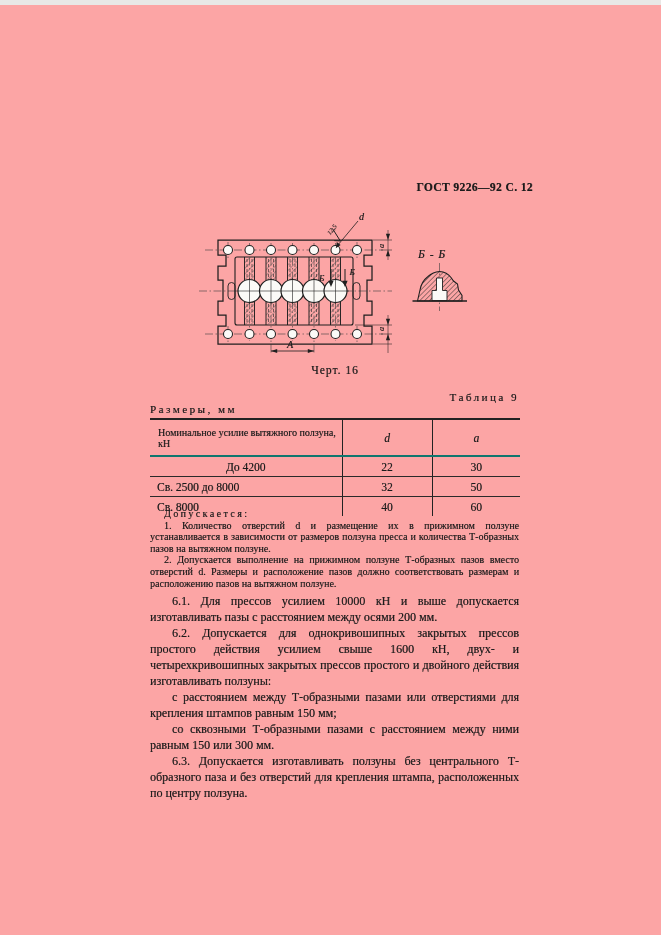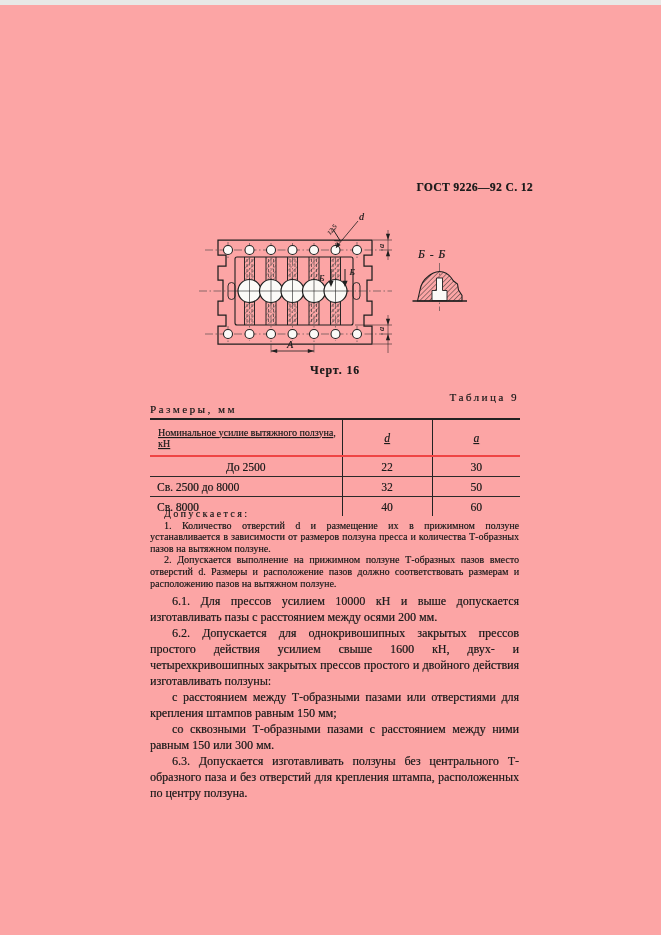--- a/index.html
+++ b/index.html
@@ -14,42 +14,42 @@
     overflow:hidden;
   }
   .abs{position:absolute;}
   .page-header{
     top:176px;right:128px;
     font-size:11.5px;font-weight:bold;letter-spacing:.4px;
   }
   .figure{top:198px;left:185px;width:300px;height:170px;}
   .figure-caption{
     top:359px;left:185px;width:300px;
-    text-align:center;font-size:11.5px;letter-spacing:1px;font-weight:bold;
+    text-align:center;font-size:11.5px;letter-spacing:1px;
   }
   .table-number{
     top:386px;right:142px;
     font-size:11px;letter-spacing:2.5px;
   }
   .table-title{
     top:398px;left:150px;width:370px;
     font-size:11px;letter-spacing:2.5px;
   }
   table.dims{
     position:absolute;top:413px;left:150px;
     width:370px;border-collapse:collapse;table-layout:fixed;
     border-top:2.5px solid #222;
     font-size:11.5px;
   }
   table.dims col.c1{width:192px;}
   table.dims col.c2{width:90px;}
   table.dims col.c3{width:88px;}
   table.dims td{padding:0;vertical-align:middle;color:#1b1b1b;}
   table.dims td.v{border-left:1.1px solid #222;}
-  table.dims tr.head td{height:35px;border-bottom:2px solid #ef4444;text-decoration:underline;}
+  table.dims tr.head td{height:35px;border-bottom:2px solid #0f766e;}
   table.dims tr.head td.force{font-size:10px;padding-left:8px;padding-right:4px;}
   table.dims tr.head td.var{text-align:center;font-style:italic;font-size:11.5px;}
   table.dims tr.r td{height:19px;}
   table.dims tr.r td.num{text-align:center;}
   table.dims tr.r1 td{border-bottom:1.1px solid #2a2a2a;}
   table.dims tr.r2 td{border-bottom:1.1px solid #2a2a2a;}
   table.dims td.center{text-align:center;}
   table.dims td.left{padding-left:7px;}
   .notes{
     top:503px;left:150px;width:369px;
@@ -197,21 +197,21 @@
         <col class="c2">
         <col class="c3">
       </colgroup>
     <tbody>
       <tr class="head">
         <td class="force">Номинальное усилие вытяжного ползуна, кН</td>
         <td class="v var">d</td>
         <td class="v var">a</td>
       </tr>
       <tr class="r r1">
-        <td class="center">До 2500</td>
+        <td class="center">До 4200</td>
         <td class="v num">22</td>
         <td class="v num">30</td>
       </tr>
       <tr class="r r2">
         <td class="left">Св. 2500 до 8000</td>
         <td class="v num">32</td>
         <td class="v num">50</td>
       </tr>
       <tr class="r r3">
         <td class="left">Св. 8000</td>

